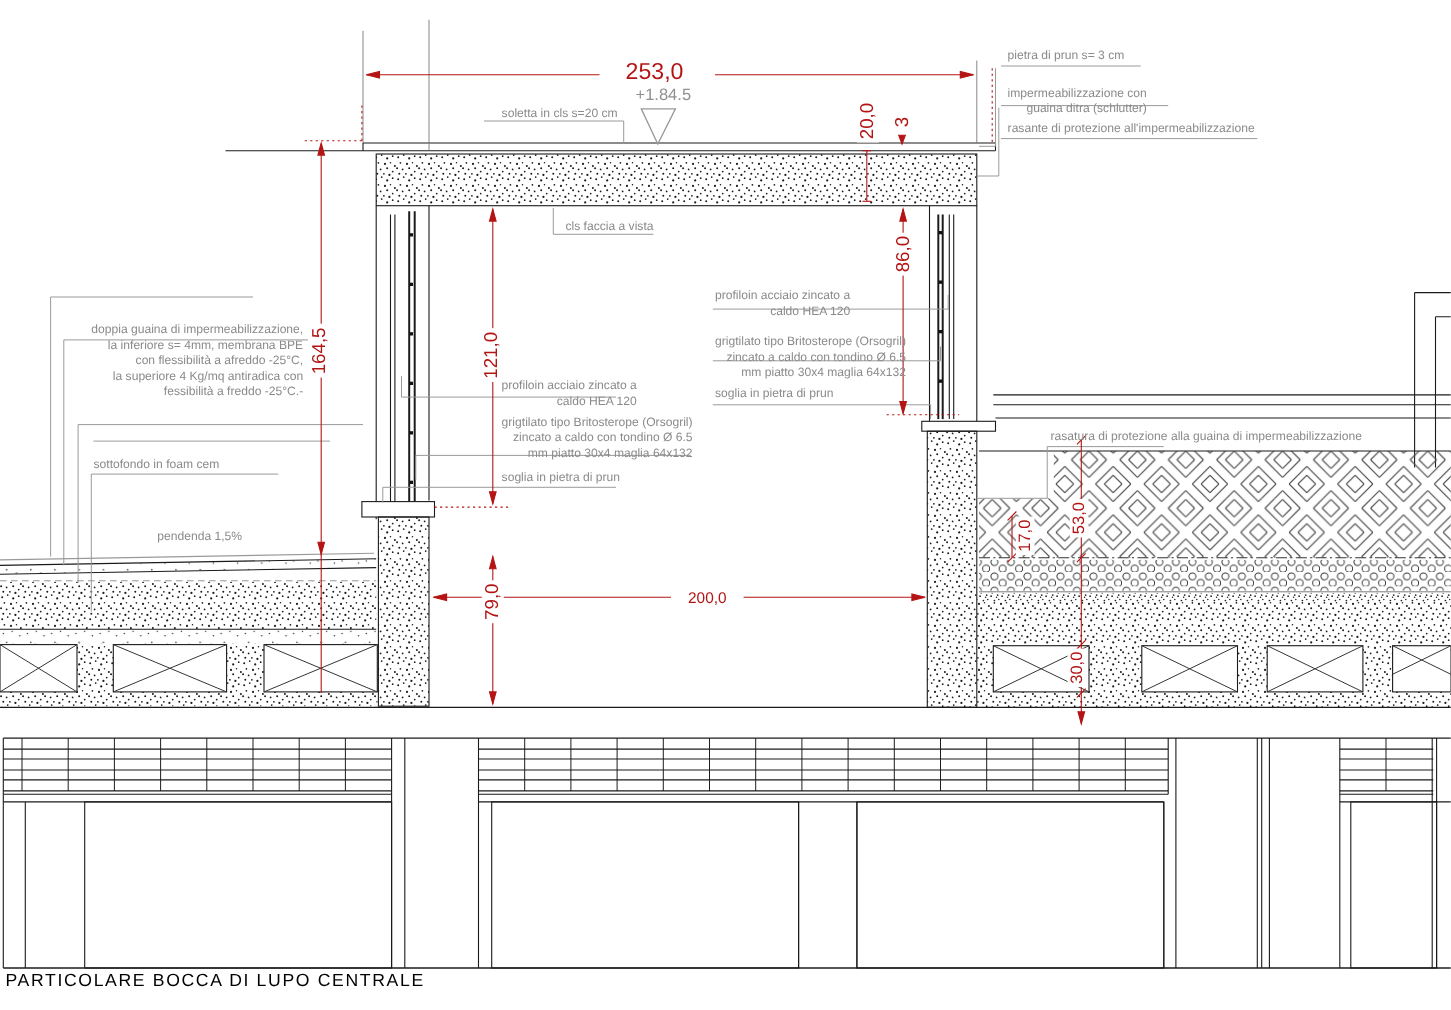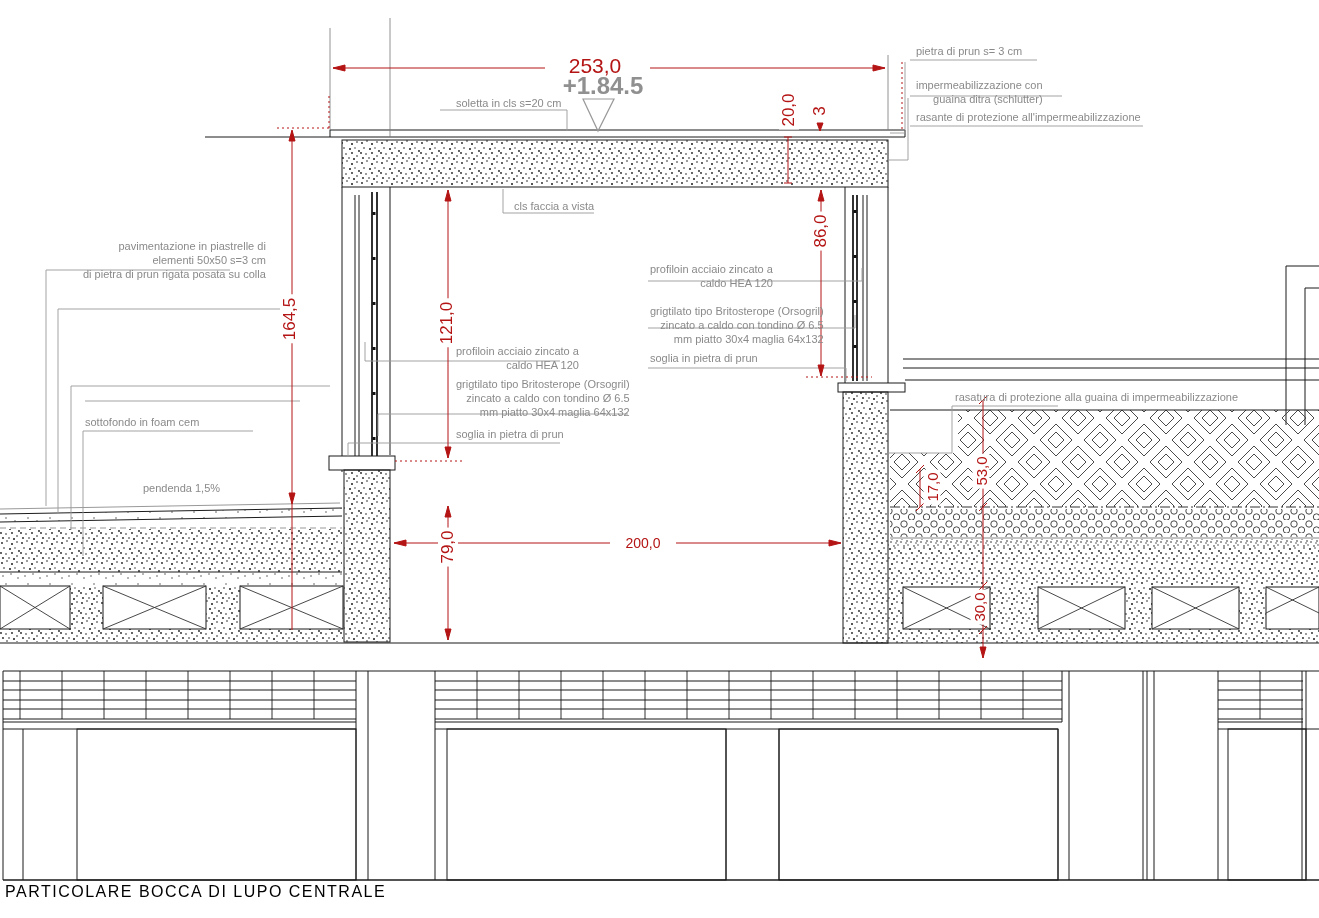--- a/index.html
+++ b/index.html
@@ -9,22 +9,22 @@
   .lbl{position:absolute;font-size:11px;line-height:14px;color:#8a8a8a;white-space:nowrap;text-align:right;}
   .lbl div{white-space:nowrap;}
   .dimc,.dimv{position:absolute;color:#b41414;white-space:nowrap;background:#fff;padding:0 3px;
               font-family:"Liberation Sans",sans-serif;}
   .dimc{transform:translate(-50%,-50%);}
   .dimv{transform:translate(-50%,-50%) rotate(-90deg);}
   .s21{font-size:21px;}
   .s19{font-size:14px;}
   .s17{font-size:17px;}
   .s15{font-size:15px;}
-  .level{position:absolute;transform:translate(-50%,-50%);font-size:24px;color:#909090;
-         white-space:nowrap;font-weight:bold;}
+  .level{position:absolute;transform:translate(-50%,-50%);font-size:15px;color:#909090;
+         white-space:nowrap;}
   .title{position:absolute;font-size:16px;color:#000000;letter-spacing:1.5px;white-space:nowrap;}
 </style>
 </head>
 <body>
 
 <div id="canvas">
 
 <svg width="1319" height="918" viewBox="0 0 1319 918">
 <defs>
   <pattern id="st" width="20" height="20" patternUnits="userSpaceOnUse">
@@ -340,24 +340,26 @@
 <div class="lbl" style="left:456px;top:96px">soletta in cls s=20 cm</div>
 <div class="lbl" style="left:514px;top:199px">cls faccia a vista</div>
 <div class="lbl" style="left:916px;top:44px">pietra di prun s= 3 cm</div>
 <div class="lbl" style="left:916px;top:78px">
   <div>impermeabilizzazione con</div>
   <div>guaina ditra (schlutter)</div>
 </div>
 <div class="lbl" style="left:916px;top:110px">rasante di protezione all'impermeabilizzazione</div>
 <div class="lbl" style="left:955px;top:390px">rasatura di protezione alla guaina di impermeabilizzazione</div>
 
-<div class="lbl" style="left:83px;top:239px">
-  <div>pavimentazione in piastrelle di</div>
-  <div>elementi 50x50 s=3 cm</div>
-  <div>di pietra di prun rigata posata su colla</div>
+<div class="lbl" style="left:83px;top:293px">
+  <div>doppia guaina di impermeabilizzazione,</div>
+  <div>la inferiore s= 4mm, membrana BPE</div>
+  <div>con flessibilità a afreddo -25°C,</div>
+  <div>la superiore 4 Kg/mq antiradica con</div>
+  <div>fessibilità a freddo -25°C.-</div>
 </div>
 <div class="lbl" style="left:85px;top:415px">sottofondo in foam cem</div>
 <div class="lbl" style="left:143px;top:481px">pendenda 1,5%</div>
 
 <div class="lbl" style="left:456px;top:344px">
   <div>profiloin acciaio zincato a</div>
   <div>caldo HEA 120</div>
 </div>
 <div class="lbl" style="left:456px;top:377px">
   <div>grigtilato tipo Britosterope (Orsogril)</div>

